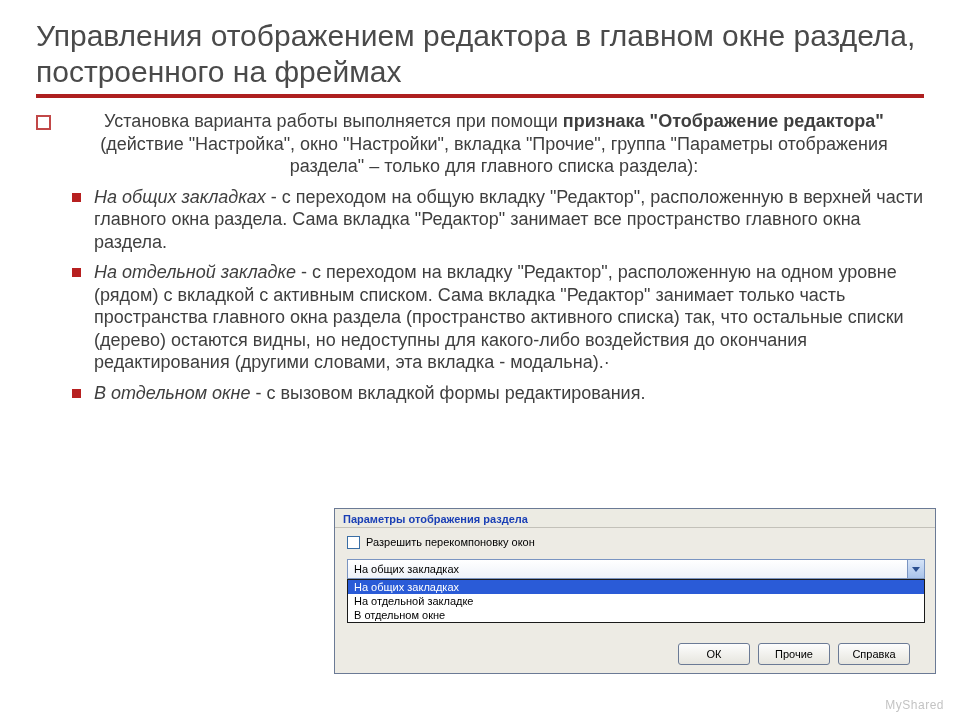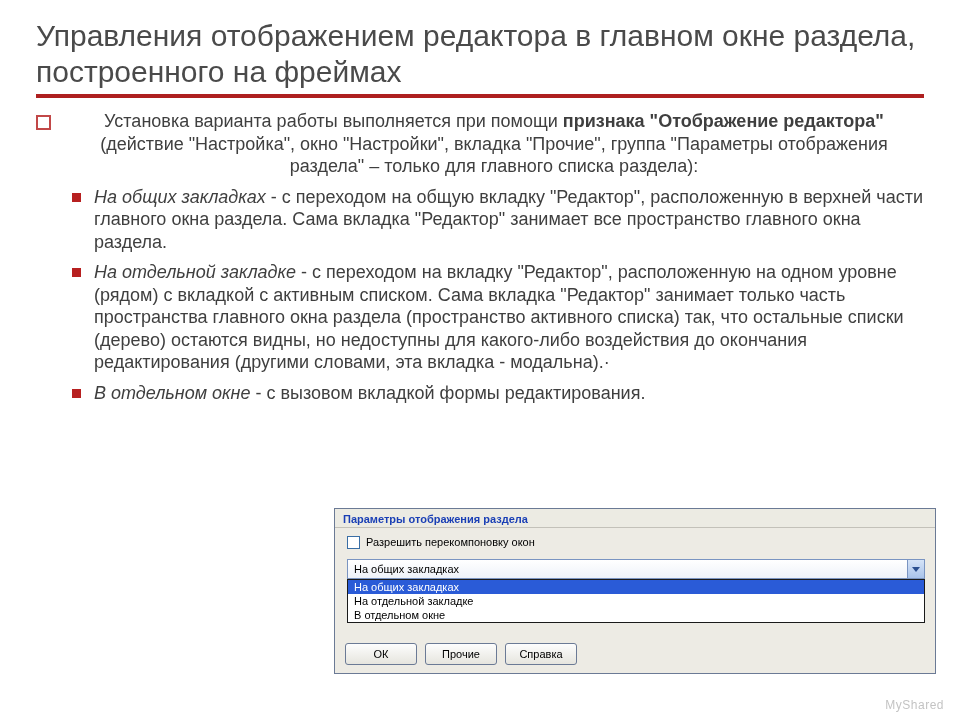--- a/index.html
+++ b/index.html
@@ -115,23 +115,23 @@
     position: absolute;
     top: 20px; left: 0; width: 100%;
     border: 1px solid #1a1a1a;
     background: #fff;
   }
   .opt { padding: 1px 6px; font-size: 11px; }
   .opt.sel { background: #2a5bd7; color: #fff; }
 
   .btn-row {
     display: flex;
-    justify-content: flex-start;
+    justify-content: flex-end;
     gap: 8px;
-    padding: 6px 10px 8px 10px;
+    padding: 6px 25px 8px 10px;
     background: #edebe4;
   }
   .btn {
     min-width: 72px;
     height: 22px;
     border: 1px solid #6b7a95;
     background: linear-gradient(#fdfdfd,#e6e5de);
     border-radius: 3px;
     font-size: 11px;
     display: flex; align-items: center; justify-content: center;

